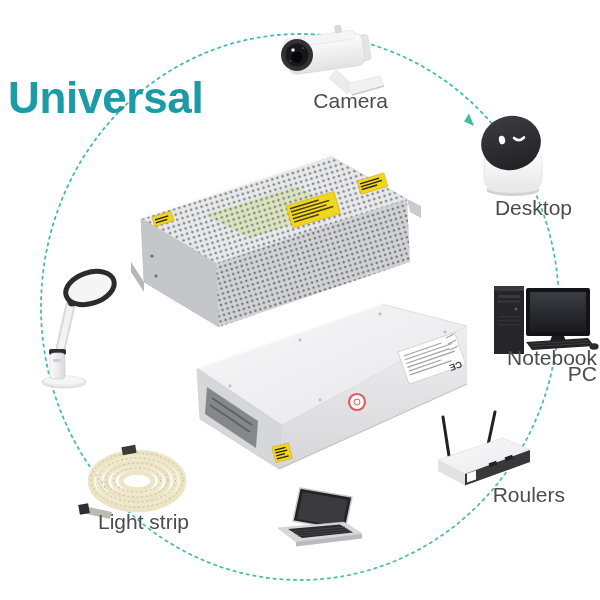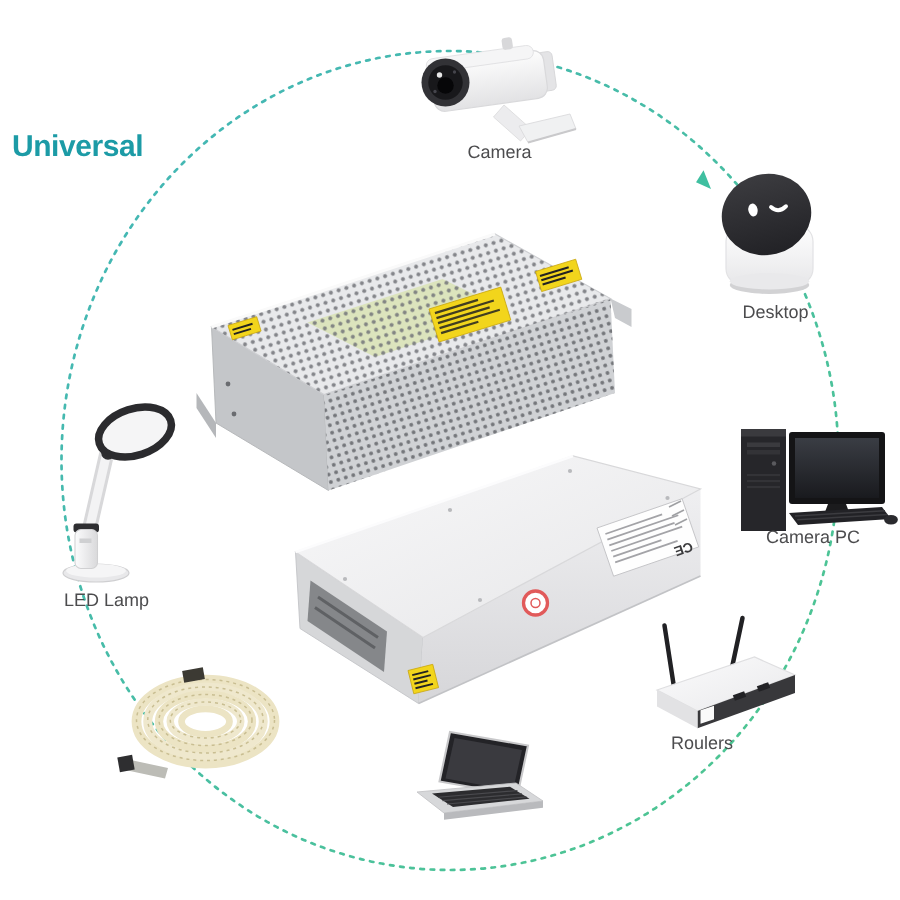--- a/index.html
+++ b/index.html
@@ -1,27 +1,27 @@
 <!DOCTYPE html>
 <html><head>
 <meta charset="utf-8">
 <style>
   html,body{margin:0;padding:0;background:#fff;}
   .stage{position:relative;width:600px;height:600px;background:#ffffff;overflow:hidden;
          font-family:"Liberation Sans",sans-serif;}
   .scene{position:absolute;left:0;top:0;width:600px;height:600px;}
-  .title{position:absolute;left:8px;top:80px;font-size:20px;line-height:36px;
+  .title{position:absolute;left:8px;top:80px;font-size:44px;line-height:36px;
          font-weight:bold;color:#1c9ba6;letter-spacing:-0.3px;}
   .title div{white-space:nowrap;}
-  .dev-label{position:absolute;width:110px;text-align:center;font-size:12px;
+  .dev-label{position:absolute;width:110px;text-align:right;font-size:21px;
              line-height:16px;color:#4c4c4e;}
   .lbl-camera{left:278px;top:93px}
   .lbl-speakers{left:462px;top:200px}
   .lbl-desktop{left:487px;top:350px}
-  .lbl-routers{left:413px;top:487px}
+  .lbl-routers{left:455px;top:487px}
   .lbl-notebook{left:264px;top:554px}
   .lbl-notebook .l2{margin-left:6px}
   .lbl-lightstrip{left:79px;top:514px}
   .lbl-ledlamp{left:16px;top:392px}
 </style>
 </head>
 <body>
 
 <div class="stage">
 
@@ -250,17 +250,17 @@
     <line x1="450" y1="350" x2="458" y2="346" stroke="#9fa0a3" stroke-width="1.2"></line>
   </g>
 </svg>
 
 <div class="title">
   <div>Universal</div>
 </div>
 
 <div class="dev-label lbl-camera">Camera</div>
 <div class="dev-label lbl-speakers">Desktop</div>
-<div class="dev-label lbl-desktop">Camera PC</div>
+<div class="dev-label lbl-desktop">Notebook PC</div>
 <div class="dev-label lbl-routers">Roulers</div>
-<div class="dev-label lbl-ledlamp">LED Lamp</div>
+<div class="dev-label lbl-lightstrip">Light strip</div>
 
 </div>
 
 </body></html>

